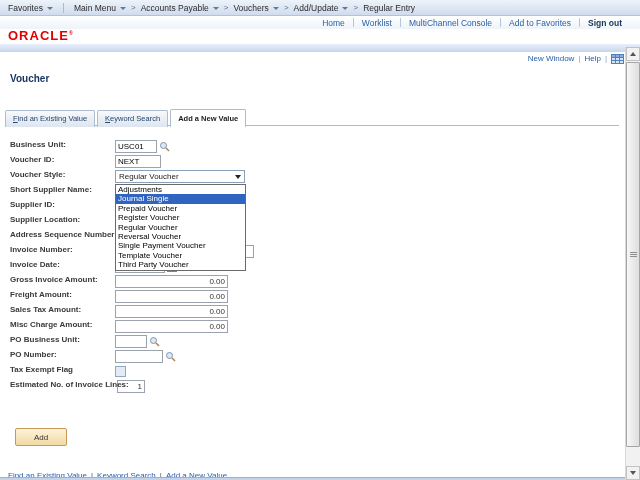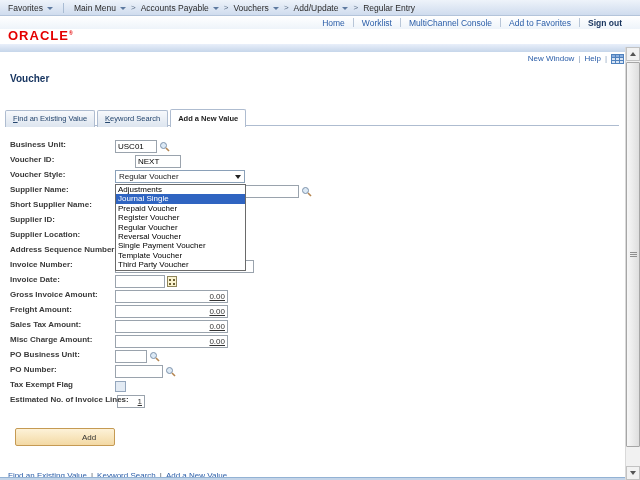--- a/index.html
+++ b/index.html
@@ -55,21 +55,21 @@
     position:relative;}
 
   
   .form{position:absolute;left:10px;top:139px;width:330px;}
   .row{position:relative;height:15px;display:flex;align-items:center;}
   .lbl{position:absolute;left:0;top:1px;font-size:8px;font-weight:bold;color:#3a3a3a;
     white-space:nowrap;text-align:right;}
   .fld{margin-left:105px;display:flex;align-items:center;}
   .inp{height:11px;border:1px solid #9aa3ad;background:#fff;font-size:8px;
     font-family:"Liberation Sans",sans-serif;padding:0 2px;color:#000;box-sizing:content-box;}
-  .inp.amount{text-align:right;color:#333;text-decoration:underline;}
+  .inp.amount{text-align:right;color:#333;}
   .icon-gap{margin-left:2px;display:flex;align-items:center;cursor:pointer;}
 
   
   .sel{width:130px;height:13px;border:1px solid #8aa0b8;background:#fff;
     display:flex;align-items:center;box-sizing:border-box;cursor:pointer;}
   .sel-text{flex:1;font-size:8px;color:#222;padding-left:3px;white-space:nowrap;overflow:hidden;}
   .sel-btn{width:12px;height:100%;display:flex;align-items:center;justify-content:center;}
   .sel-arrow{width:0;height:0;border-left:3.5px solid transparent;border-right:3.5px solid transparent;
     border-top:4px solid #222;}
 
@@ -79,21 +79,21 @@
   .ddl-item{height:9.4px;line-height:9.4px;font-size:8px;color:#000;padding-left:2px;
     white-space:nowrap;cursor:pointer;overflow:hidden;}
   .ddl-item.highlighted{background:#2f64c1;color:#fff;}
 
   
   .chk{width:9px;height:9px;border:1px solid #94a6bc;background:#e3ebf4;cursor:pointer;}
 
   
   .btn-add{position:absolute;left:15px;top:428px;width:50px;height:16px;
     background:linear-gradient(#fdf2d8,#f3d9a4);border:1px solid #c59a53;border-radius:2px;
-    font-size:8px;color:#333;display:flex;align-items:center;justify-content:center;cursor:pointer;padding-left:48px;}
+    font-size:8px;color:#333;display:flex;align-items:center;justify-content:center;cursor:pointer;}
 
   
   .footer-links{position:absolute;left:8px;top:471px;display:flex;align-items:center;
     font-size:8px;white-space:nowrap;}
   .flink{color:#2a5da8;text-decoration:underline;cursor:pointer;}
   .f-sep{color:#46525e;margin:0 4px;}
   .bottom-strip{position:absolute;left:0;top:477px;width:640px;height:3px;
     background:#c3d4e8;border-top:1px solid #93b2d4;z-index:6;}
 
   
@@ -204,48 +204,36 @@
               <circle cx="4.5" cy="4.5" r="3" fill="#dce9f5" stroke="#7d92ab"></circle>
               <line x1="7" y1="7" x2="10" y2="10" stroke="#b5854f" stroke-width="1.6"></line>
             </svg>
         </span>
       </span>
     </div>
 
     <div class="row">
       <span class="lbl">Voucher ID:</span>
       <span class="fld">
-        <input class="inp" style="width: 40px; margin-left: 20px;" value="NEXT">
+        <input class="inp" style="width: 40px;" value="NEXT">
       </span>
     </div>
 
     <div class="row">
       <span class="lbl">Voucher Style:</span>
       <span class="fld">
         <span class="sel">
           <span class="sel-text">Regular Voucher</span>
           <span class="sel-btn">
               <span class="sel-arrow"></span>
             </span>
         </span>
       </span>
     </div>
 
-    <div class="row">
-      <span class="lbl">Supplier Name:</span>
-      <span class="fld">
-        <input class="inp" style="width: 178px;" value="">
-        <span class="icon-gap">
-          <svg width="11" height="11" viewBox="0 0 11 11">
-              <circle cx="4.5" cy="4.5" r="3" fill="#dce9f5" stroke="#7d92ab"></circle>
-              <line x1="7" y1="7" x2="10" y2="10" stroke="#b5854f" stroke-width="1.6"></line>
-            </svg>
-        </span>
-      </span>
-    </div>
 
     <div class="row">
       <span class="lbl">Short Supplier Name:</span>
       <span class="fld">
         <input class="inp" style="width: 125px;" value="">
       </span>
     </div>
 
     <div class="row">
       <span class="lbl">Supplier ID:</span>

